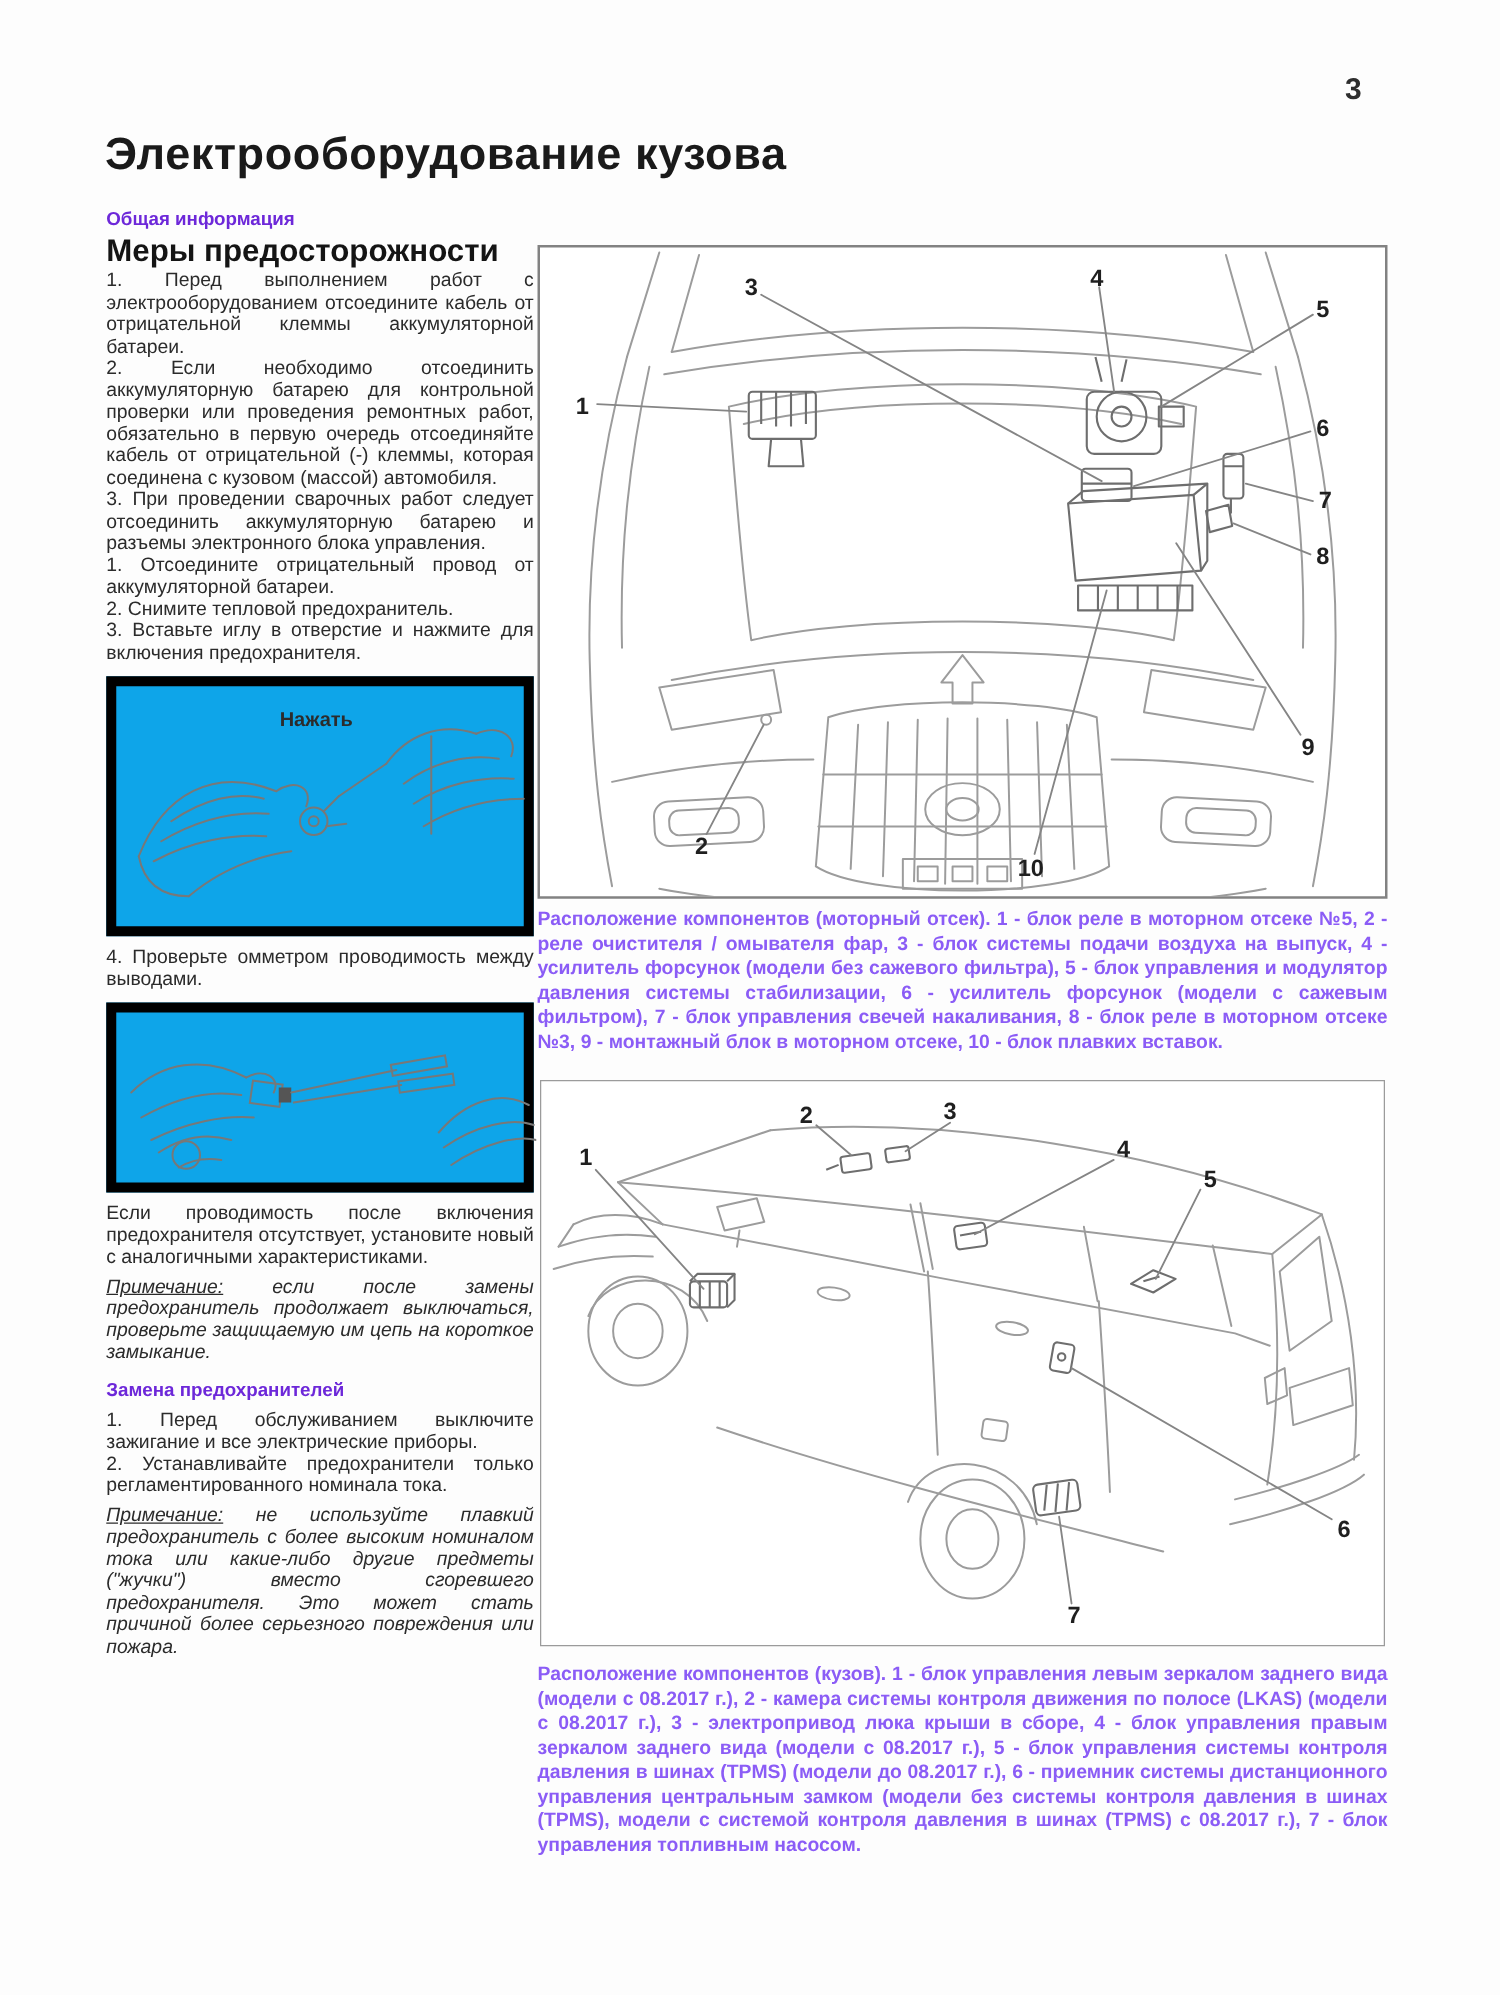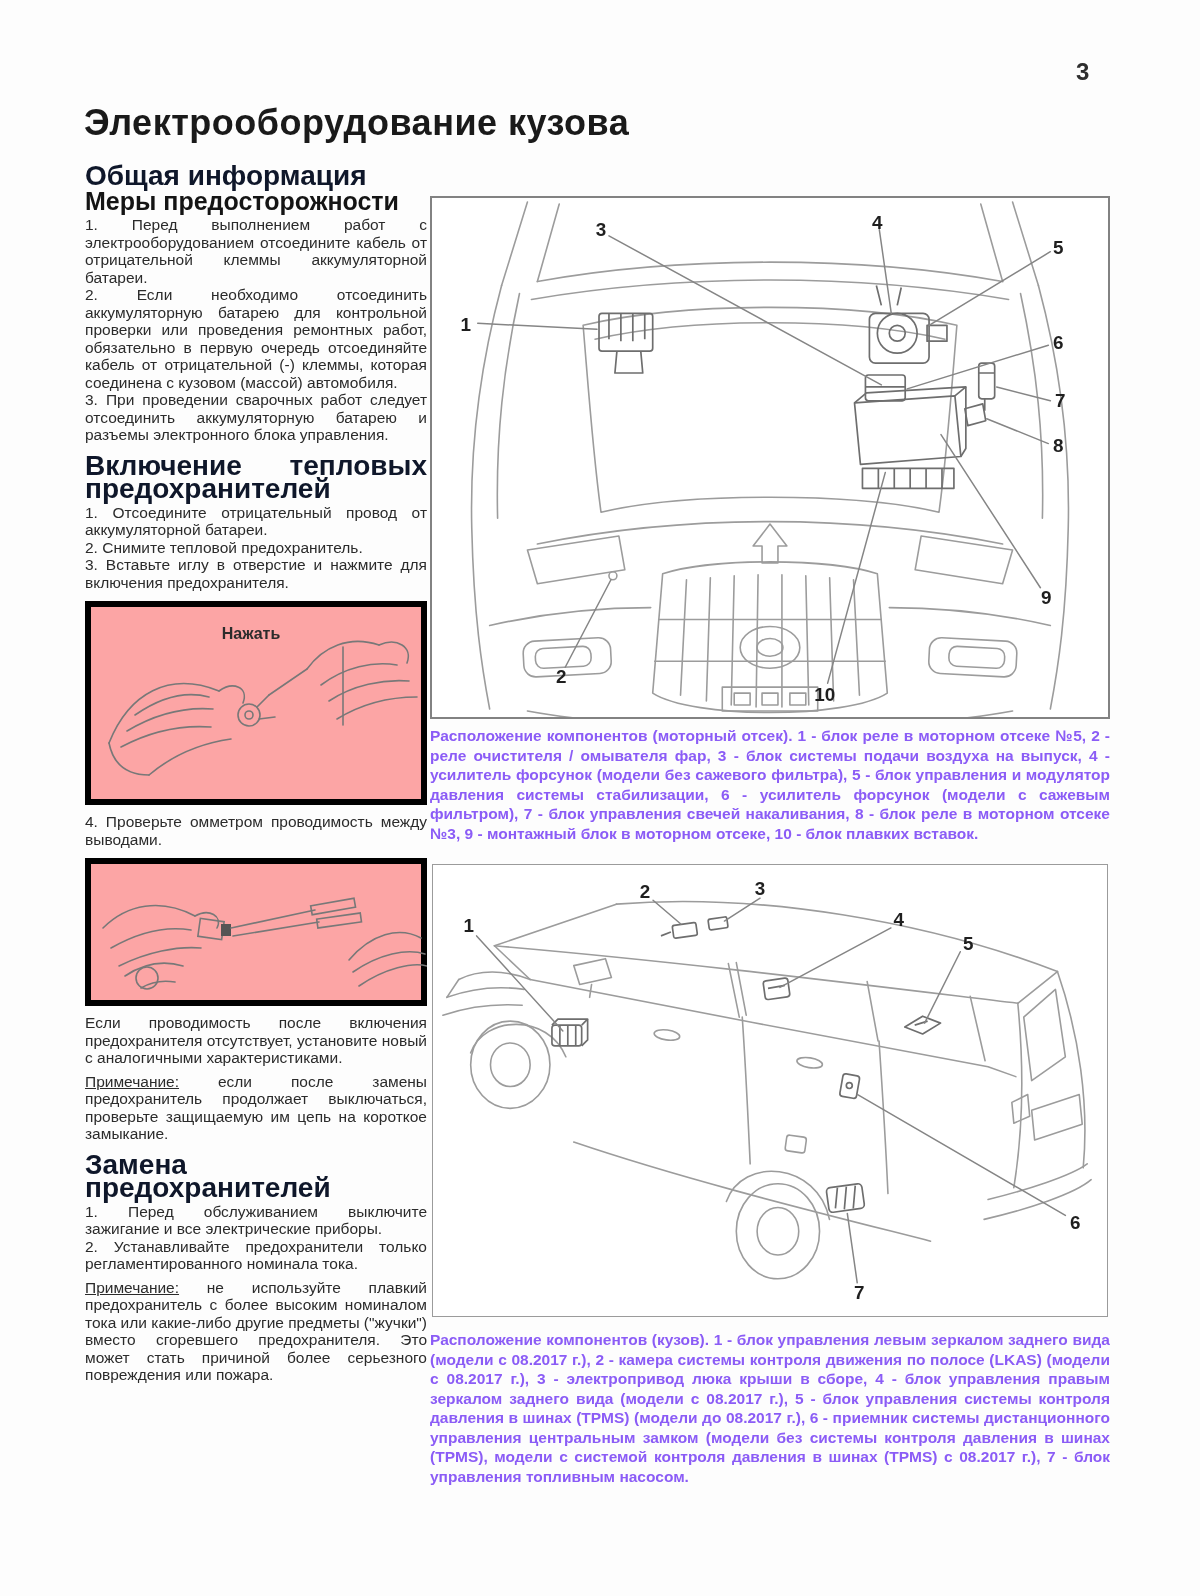--- a/index.html
+++ b/index.html
@@ -7,28 +7,28 @@
   body {
     width:1200px; height:1596px; position:relative;
     background:#fdfdfd; color:#222;
     font-family:"Liberation Sans","DejaVu Sans",sans-serif;
     overflow:hidden;
   }
   .page-number { position:absolute; top:58px; left:1076px; font-size:24px; font-weight:bold; color:#2e2e2e; }
   .title { position:absolute; left:84px; top:102px; margin:0; font-size:36px; font-weight:bold; letter-spacing:0.5px; color:#1a1a1a; }
 
   .left-col { position:absolute; left:85px; top:164px; width:342px; font-size:15.5px; line-height:17.5px; text-align:justify; color:#2b2b2b; }
-  .left-col h2 { font-size:28px; line-height:23px; margin:10px 0 4px; color:#0f172a; }
+  .left-col h2 { font-size:15px; line-height:23px; margin:10px 0 4px; color:#6d28d9; }
   .left-col h2.first { margin-top:0; }
   .left-col h3 { font-size:25px; line-height:21px; margin:0 0 4px; color:#141414; }
   .left-col p { margin:0; }
-  .note { margin-top:6px !important; }
+  .note { font-style:italic; margin-top:6px !important; }
   .note .nlabel { text-decoration:underline; }
 
-  .smallfig { border:6px solid #000000; margin:10px 0 8px; background:#fca5a5; }
+  .smallfig { border:8px solid #000000; margin:10px 0 8px; background:#0ea5e9; }
   .smallfig svg { display:block; }
 
   .figbox { position:absolute; background:#fff; }
   #figbox1 { left:430px; top:196px; width:680px; height:523px; border:2px solid #828282; }
   #figbox2 { left:432px; top:864px; width:676px; height:453px; border:1px solid #9b9b9b; }
   .figbox svg { display:block; width:100%; height:100%; }
 
   .caption { position:absolute; left:430px; width:680px; font-weight:bold; font-size:15.5px; line-height:19.5px; text-align:justify; color:#8b5cf6; }
   #caption1 { top:726px; }
   #caption2 { top:1330px; }
@@ -49,21 +49,20 @@
   <div class="page-number">3</div>
   <h1 class="title">Электрооборудование кузова</h1>
 
   <div class="left-col">
     <h2 class="first">Общая информация</h2>
     <h3>Меры предосторожности</h3>
     <p>1. Перед выполнением работ с электрооборудованием отсоедините кабель от отрицательной клеммы аккумуляторной батареи.</p>
     <p>2. Если необходимо отсоединить аккумуляторную батарею для контрольной проверки или проведения ремонтных работ, обязательно в первую очередь отсоединяйте кабель от отрицательной (-) клеммы, которая соединена с кузовом (массой) автомобиля.</p>
     <p>3. При проведении сварочных работ следует отсоединить аккумуляторную батарею и разъемы электронного блока управления.</p>
 
-    <h2>Включение тепловых предохранителей</h2>
     <p>1. Отсоедините отрицательный провод от аккумуляторной батареи.</p>
     <p>2. Снимите тепловой предохранитель.</p>
     <p>3. Вставьте иглу в отверстие и нажмите для включения предохранителя.</p>
 
     <div class="smallfig">
       <svg viewBox="0 0 336 192" width="336" height="192">
         <g class="hands">
           <path d="M18,136 C38,86 78,64 128,84"></path>
           <path d="M128,84 C142,74 158,80 152,96"></path>
           <path d="M44,108 C70,90 96,84 118,90"></path>

